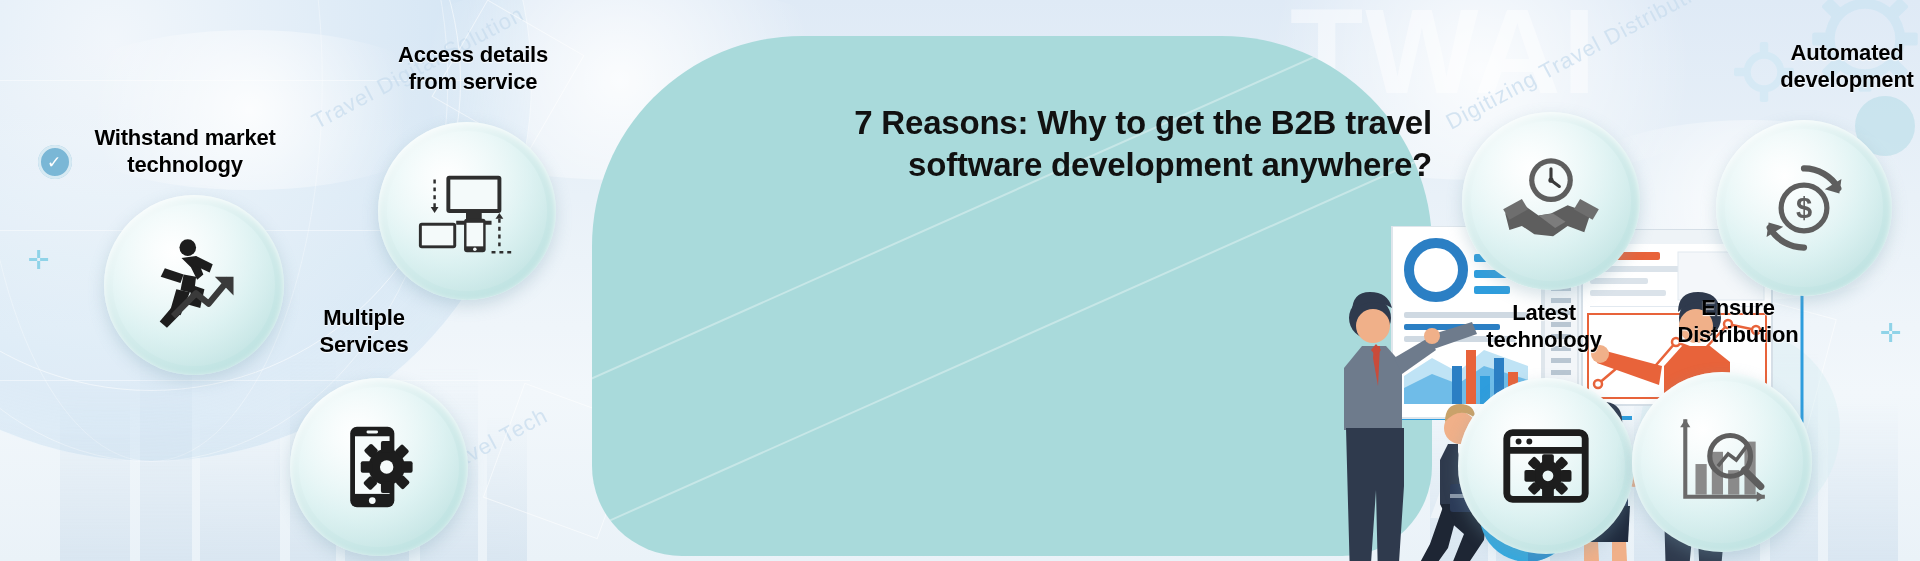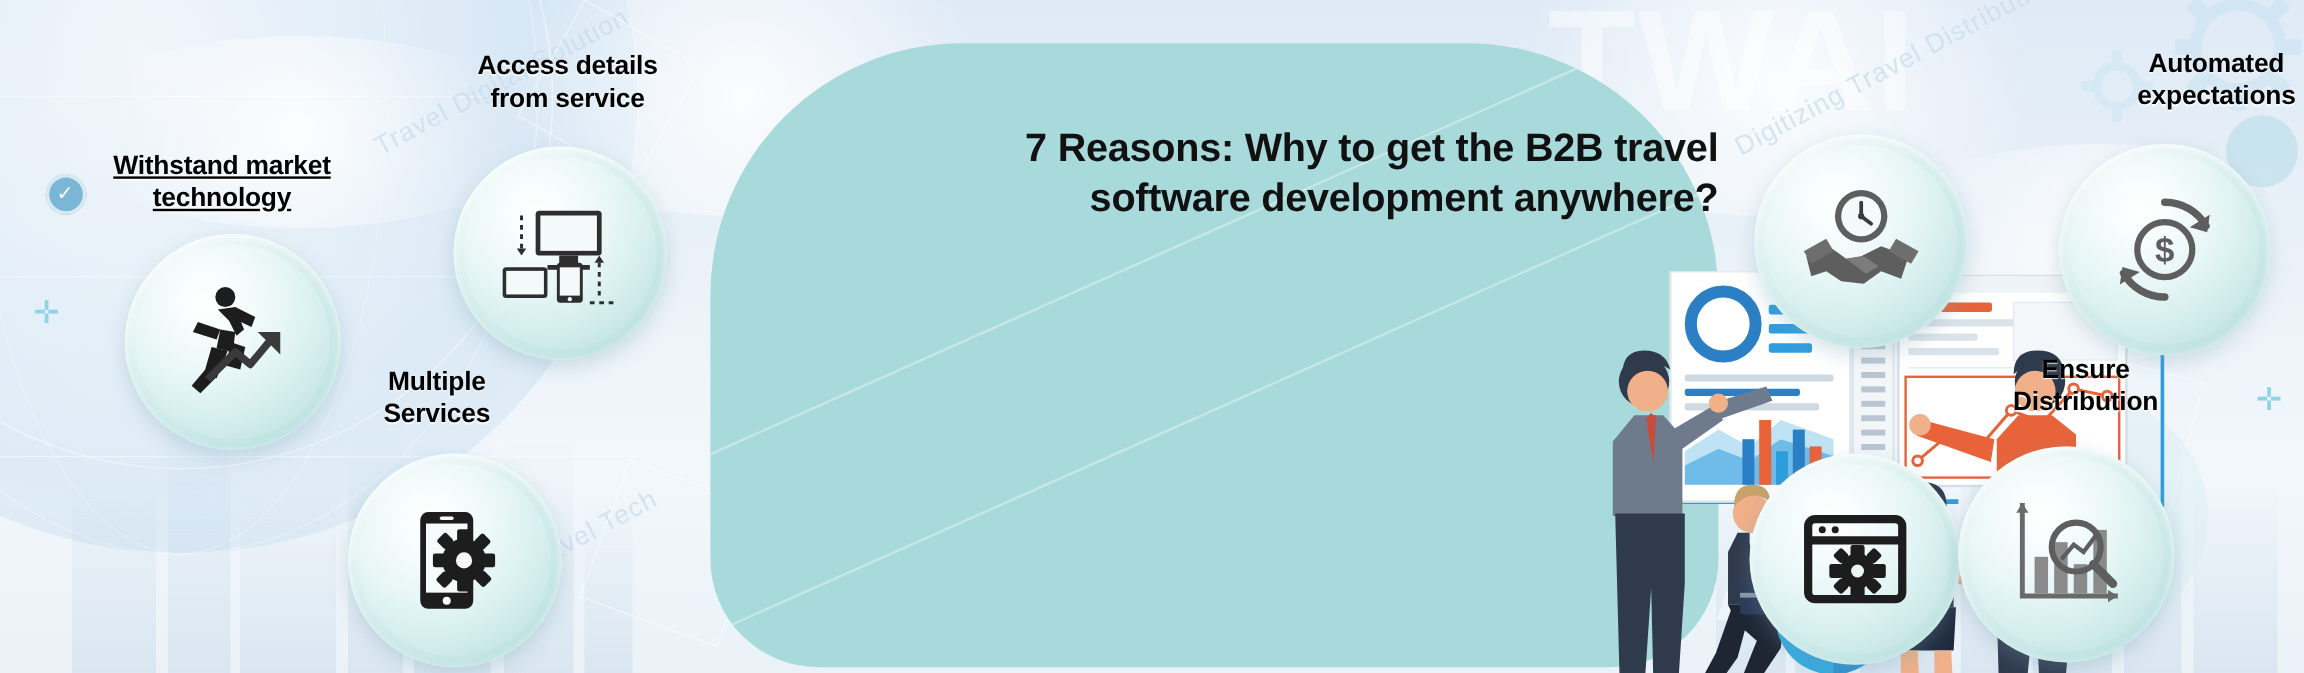--- a/index.html
+++ b/index.html
@@ -308,21 +308,21 @@
         <circle cx="302" cy="254" r="7" fill="#f0b089"></circle>
         <path d="M248 280 h50 l-2 36 h-48z" fill="#1f2a3d"></path>
         <path d="M252 316 h14 l2 38 h-16z" fill="#f0b089"></path>
         <path d="M280 316 h14 l2 38 h-16z" fill="#f0b089"></path>
         <rect x="246" y="350" width="24" height="8" rx="4" fill="#d94f6a"></rect>
         <rect x="276" y="350" width="24" height="8" rx="4" fill="#d94f6a"></rect>
       </g>
     </svg>
   </div>
 
-  <div class="lbl" style="left:60px;top:125px;width:250px;text-decoration:underline;">
+  <div class="lbl" style="left:60px;top:125px;width:250px;">
     <span>Withstand market</span><br>
     <span>technology</span>
   </div>
   <div class="badge" style="left:104px;top:195px;width:180px;height:180px;">
     <svg width="104" height="104" viewBox="0 0 100 100">
       <g fill="#1d1d1d">
         <circle cx="44" cy="14" r="8"></circle>
         <path d="M38 24 l14 -2 l7 18 l-6 5 l-6 -12 z"></path>
         <path d="M52 22 l16 8 l-3 8 l-17 -8 z"></path>
         <path d="M40 40 l12 2 l-2 16 l-13 -3 z"></path>
@@ -394,33 +394,37 @@
       <path d="M50 30 l8 6" stroke="#3a3a3a" stroke-width="3" stroke-linecap="round"></path>
       <path d="M6 62 l18 -8 l14 10 l12 -2 l16 -8 l22 8 l-6 18 l-16 -6 l-14 10 l-18 -2 l-12 -8 l-12 4 z" fill="#5e5e5e"></path>
       <path d="M38 64 l14 -2 l12 8 l-10 6 z" fill="#7c7c7c"></path>
       <path d="M4 58 l18 -10 l6 10 l-18 10 z" fill="#6e6e6e"></path>
       <path d="M96 58 l-18 -10 l-6 10 l18 10 z" fill="#6e6e6e"></path>
     </svg>
   </div>
 
   <div class="lbl" style="left:1732px;top:40px;width:230px;">
     <span>Automated</span><br>
-    <span>expectations</span>
+    <span>development</span>
   </div>
   <div class="badge" style="left:1716px;top:120px;width:176px;height:176px;">
     <svg width="104" height="104" viewBox="0 0 100 100">
       <circle cx="50" cy="50" r="22" fill="none" stroke="#5e5e5e" stroke-width="5"></circle>
       <text x="50" y="60" text-anchor="middle" font-family="Liberation Sans, sans-serif" font-size="28" font-weight="700" fill="#5e5e5e">$</text>
       <path d="M50 12 a38 38 0 0 1 33 19" fill="none" stroke="#5e5e5e" stroke-width="6" stroke-linecap="round"></path>
       <path d="M50 88 a38 38 0 0 1 -33 -19" fill="none" stroke="#5e5e5e" stroke-width="6" stroke-linecap="round"></path>
       <path d="M86 22 l-2 14 l-14 -4 z" fill="#5e5e5e"></path>
       <path d="M14 78 l2 -14 l14 4 z" fill="#5e5e5e"></path>
     </svg>
   </div>
 
+  <div class="lbl" style="left:1434px;top:300px;width:220px;">
+    <span>Latest</span><br>
+    <span>technology</span>
+  </div>
   <div class="badge" style="left:1458px;top:378px;width:176px;height:176px;">
     <svg width="98" height="98" viewBox="0 0 100 100">
       <rect x="10" y="16" width="80" height="68" rx="6" fill="none" stroke="#1d1d1d" stroke-width="7"></rect>
       <path d="M10 34 h80" stroke="#1d1d1d" stroke-width="7"></path>
       <circle cx="22" cy="25" r="3" fill="#1d1d1d"></circle>
       <circle cx="33" cy="25" r="3" fill="#1d1d1d"></circle>
       <g fill="#1d1d1d">
         <circle cx="52" cy="60" r="15"></circle>
         <rect x="46" y="38" width="12" height="11" rx="2"></rect>
         <rect x="46" y="71" width="12" height="11" rx="2"></rect>

